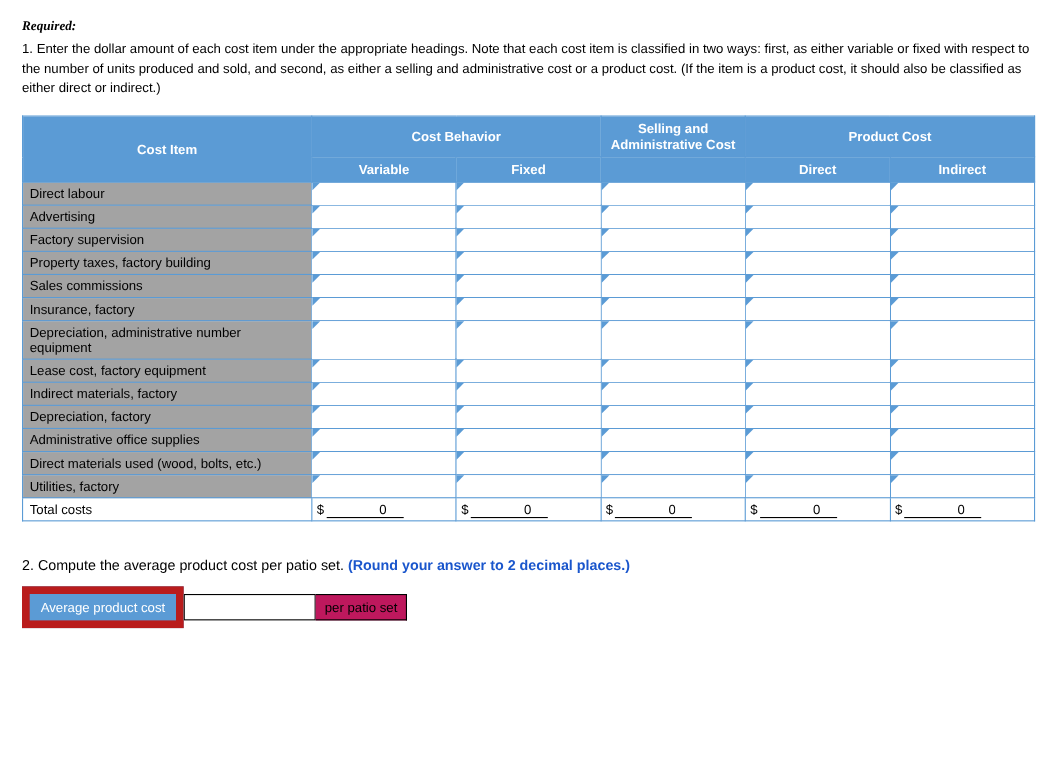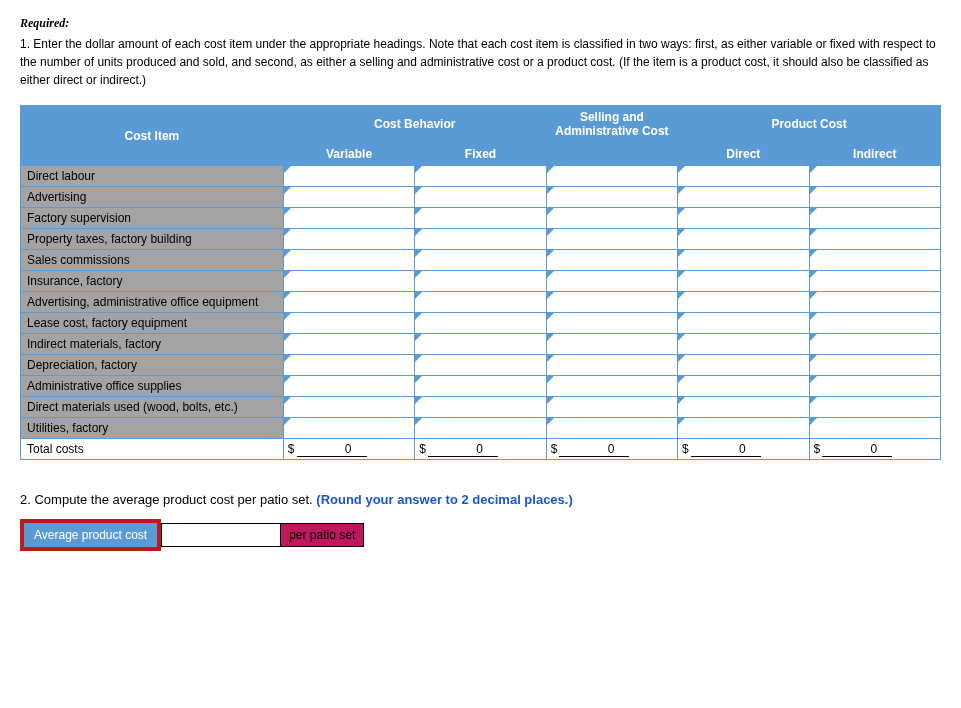--- a/index.html
+++ b/index.html
@@ -112,21 +112,21 @@
     .avg-cost-row {
       display: flex;
       align-items: center;
       gap: 0;
     }
     .avg-label {
       background: #5b9bd5;
       color: #fff;
       padding: 5px 10px;
       font-size: 12px;
-      border: 4px solid #b91c1c;
+      border: 7px solid #b91c1c;
       min-width: 140px;
     }
     .avg-input {
       border: 1px solid #000;
       padding: 4px 6px;
       width: 120px;
       font-size: 12px;
       outline: none;
     }
     .avg-per {
@@ -217,21 +217,21 @@
       </tr>
       <tr>
         <td class="cost-item">Insurance, factory</td>
         <td class="input-cell"><input type="number" style="width: 100%; border: none; outline: none; text-align: right; font-size: 12px; background: transparent;"></td>
         <td class="input-cell"><input type="number" style="width: 100%; border: none; outline: none; text-align: right; font-size: 12px; background: transparent;"></td>
         <td class="input-cell"><input type="number" style="width: 100%; border: none; outline: none; text-align: right; font-size: 12px; background: transparent;"></td>
         <td class="input-cell"><input type="number" style="width: 100%; border: none; outline: none; text-align: right; font-size: 12px; background: transparent;"></td>
         <td class="input-cell"><input type="number" style="width: 100%; border: none; outline: none; text-align: right; font-size: 12px; background: transparent;"></td>
       </tr>
       <tr>
-        <td class="cost-item">Advertising, administrative office equipment</td>
+        <td class="cost-item">Depreciation, administrative number equipment</td>
         <td class="input-cell"><input type="number" style="width: 100%; border: none; outline: none; text-align: right; font-size: 12px; background: transparent;"></td>
         <td class="input-cell"><input type="number" style="width: 100%; border: none; outline: none; text-align: right; font-size: 12px; background: transparent;"></td>
         <td class="input-cell"><input type="number" style="width: 100%; border: none; outline: none; text-align: right; font-size: 12px; background: transparent;"></td>
         <td class="input-cell"><input type="number" style="width: 100%; border: none; outline: none; text-align: right; font-size: 12px; background: transparent;"></td>
         <td class="input-cell"><input type="number" style="width: 100%; border: none; outline: none; text-align: right; font-size: 12px; background: transparent;"></td>
       </tr>
       <tr>
         <td class="cost-item">Lease cost, factory equipment</td>
         <td class="input-cell"><input type="number" style="width: 100%; border: none; outline: none; text-align: right; font-size: 12px; background: transparent;"></td>
         <td class="input-cell"><input type="number" style="width: 100%; border: none; outline: none; text-align: right; font-size: 12px; background: transparent;"></td>

